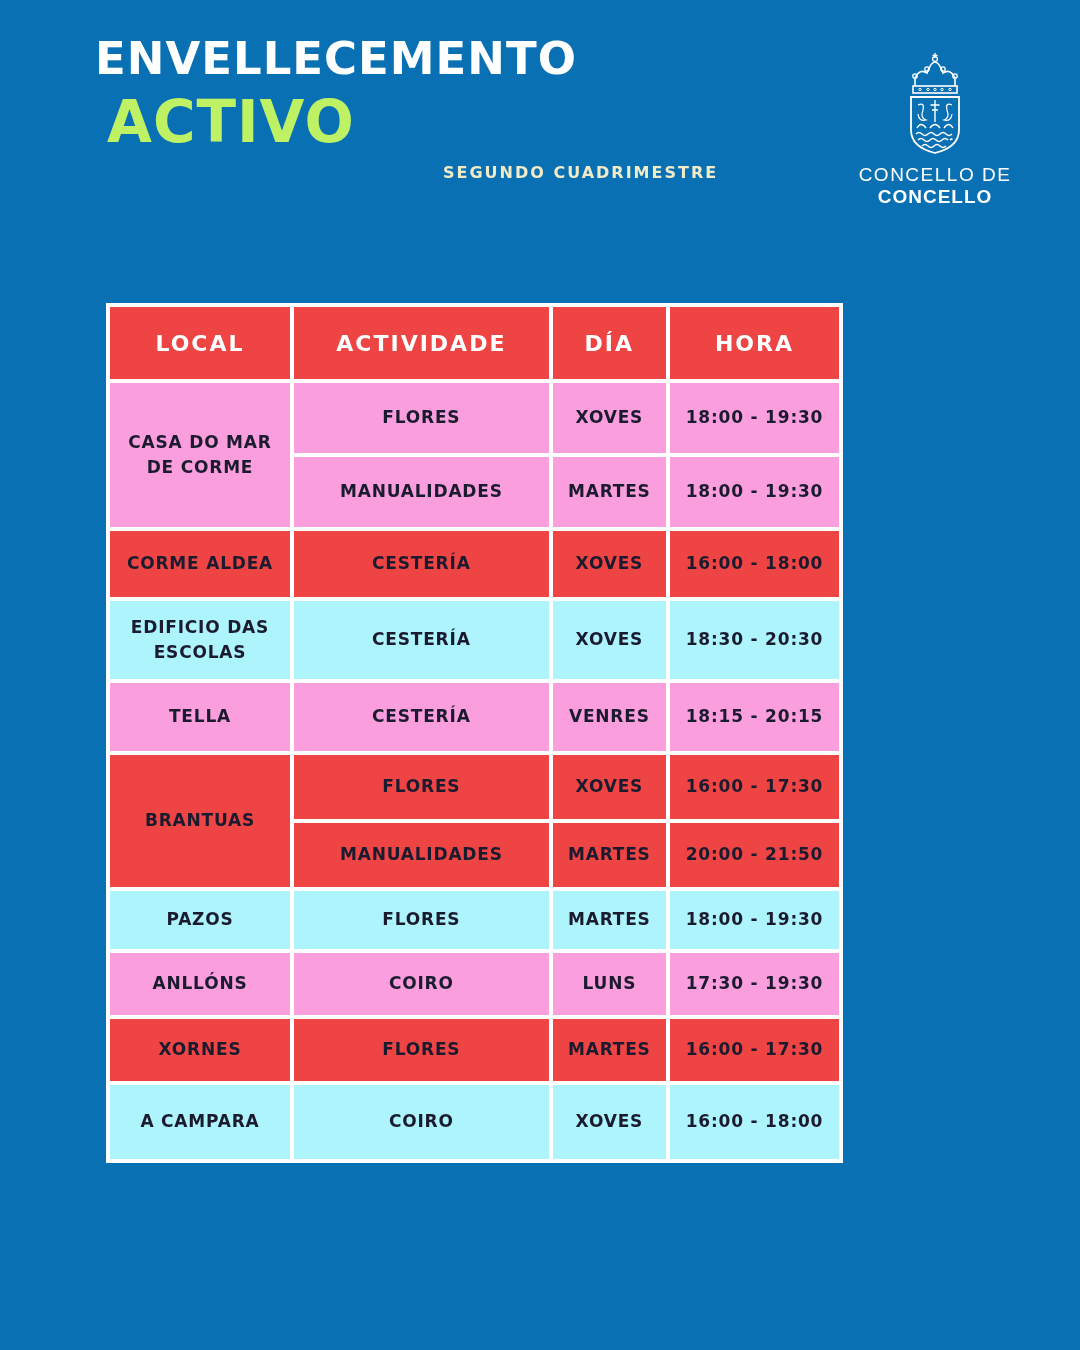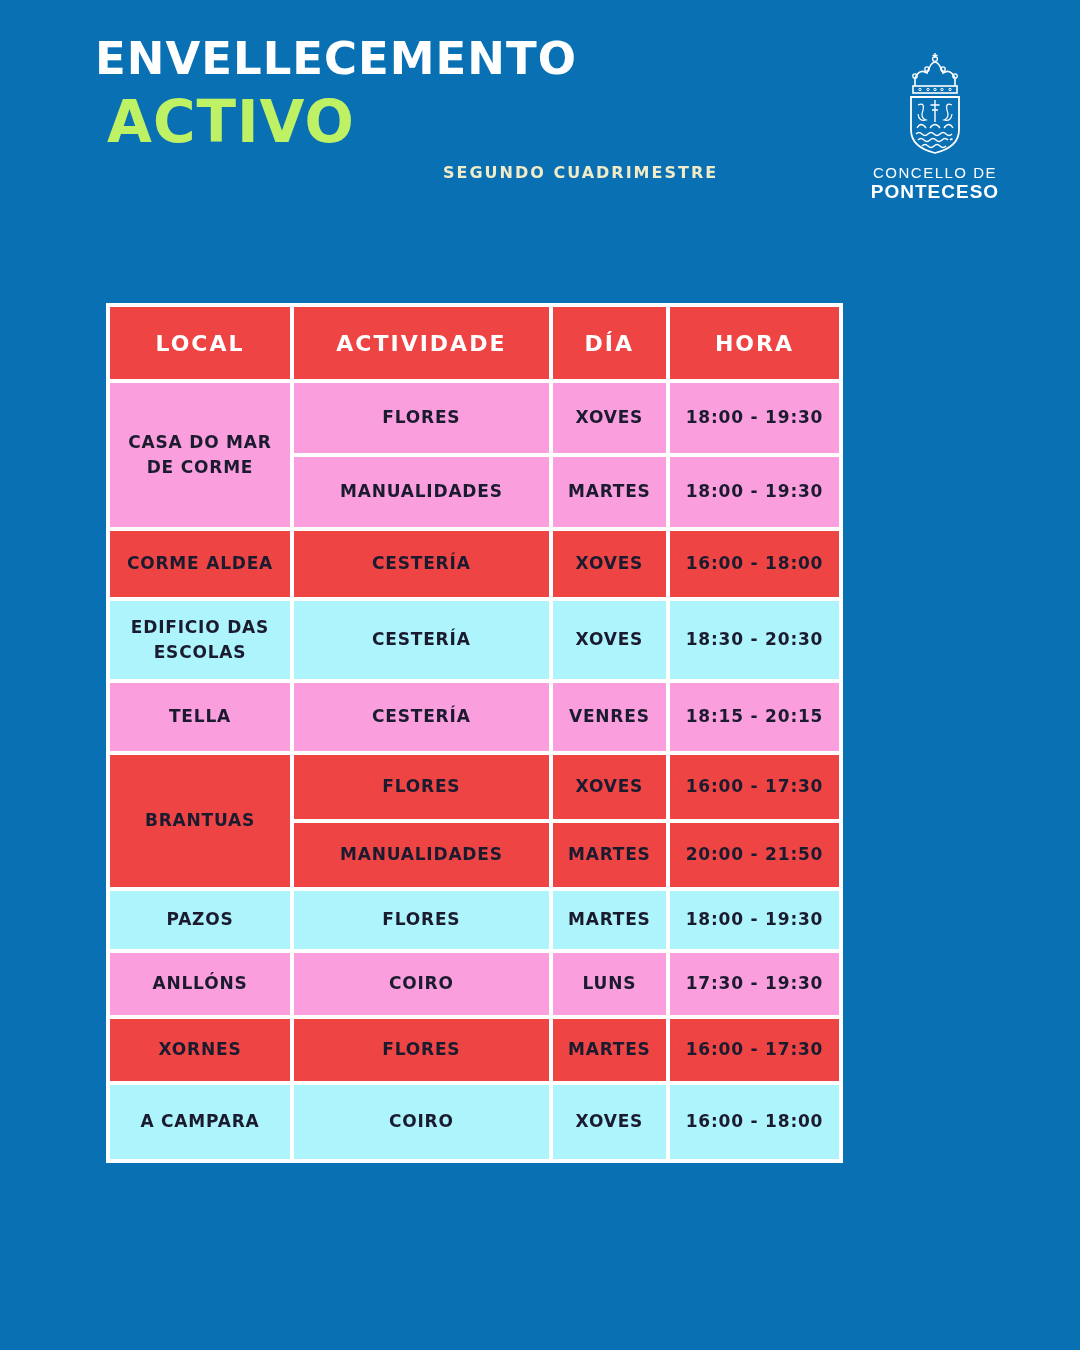--- a/index.html
+++ b/index.html
@@ -14,21 +14,21 @@
   .title-l1{font-size:52px;letter-spacing:1px;color:#A6E9F7;margin:0 0 7px 0;}
   .title-l2{font-size:45px;letter-spacing:1px;color:#FFFFFF;margin:0 0 8px 0;}
   .title-l3{font-size:58px;letter-spacing:1px;color:#bef264;margin:12px;}
   .subtitle{
     position:absolute;left:443px;top:163px;
     font-size:16px;font-weight:bold;letter-spacing:2px;color:#F2EBC7;
   }
   
   .logo{position:absolute;left:855px;top:50px;width:160px;text-align:center;color:#fff;}
   .logo svg{display:block;margin:0 auto;}
-  .logo-line1{font-size:15px;letter-spacing:1.5px;font-weight:normal;margin-top:6px;
+  .logo-line1{font-size:19px;letter-spacing:1.5px;font-weight:normal;margin-top:6px;
               font-family:"Liberation Sans",sans-serif;}
   .logo-line2{font-size:19px;letter-spacing:1px;font-weight:bold;
               font-family:"Liberation Sans",sans-serif;}
   
   .sched{
     position:absolute;left:106px;top:303px;width:737px;
     border-collapse:collapse;table-layout:fixed;
   }
   .sched th,.sched td{
     border:4px solid #FFFFFF;
@@ -86,21 +86,21 @@
       <path d="M67 55 Q60 52 62 60 Q65 68 59 70 Q66 72 67 64" stroke-width="1.2"></path>
 
       <path d="M32 78 Q36 71 41 78 M45 78 Q50 71 55 78 M59 78 Q64 71 68 78" stroke-width="1.3"></path>
 
       <path d="M31 84 Q34 81 37 84 Q40 87 43 84 Q46 81 49 84 Q52 87 55 84 Q58 81 61 84 Q64 87 67 84" stroke-width="1.5"></path>
       <path d="M33 90 Q36 87 39 90 Q42 93 45 90 Q48 87 51 90 Q54 93 57 90 Q60 87 63 90 M65 90 Q66.5 88.5 67.5 89.5" stroke-width="1.5"></path>
       <path d="M37 96 Q40 93 43 96 Q46 99 49 96 Q52 93 55 96 Q58 99 61 96" stroke-width="1.5"></path>
     </svg>
   </span>
   <div class="logo-line1">CONCELLO DE</div>
-  <div class="logo-line2">PONTECESO</div>
+  <div class="logo-line2">CONCELLO</div>
 </div>
 
 <table class="sched">
   <colgroup>
     <col style="width:25.1%">
       <col style="width:35.3%">
       <col style="width:16%">
       <col style="width:23.6%">
   </colgroup>
   <thead>

